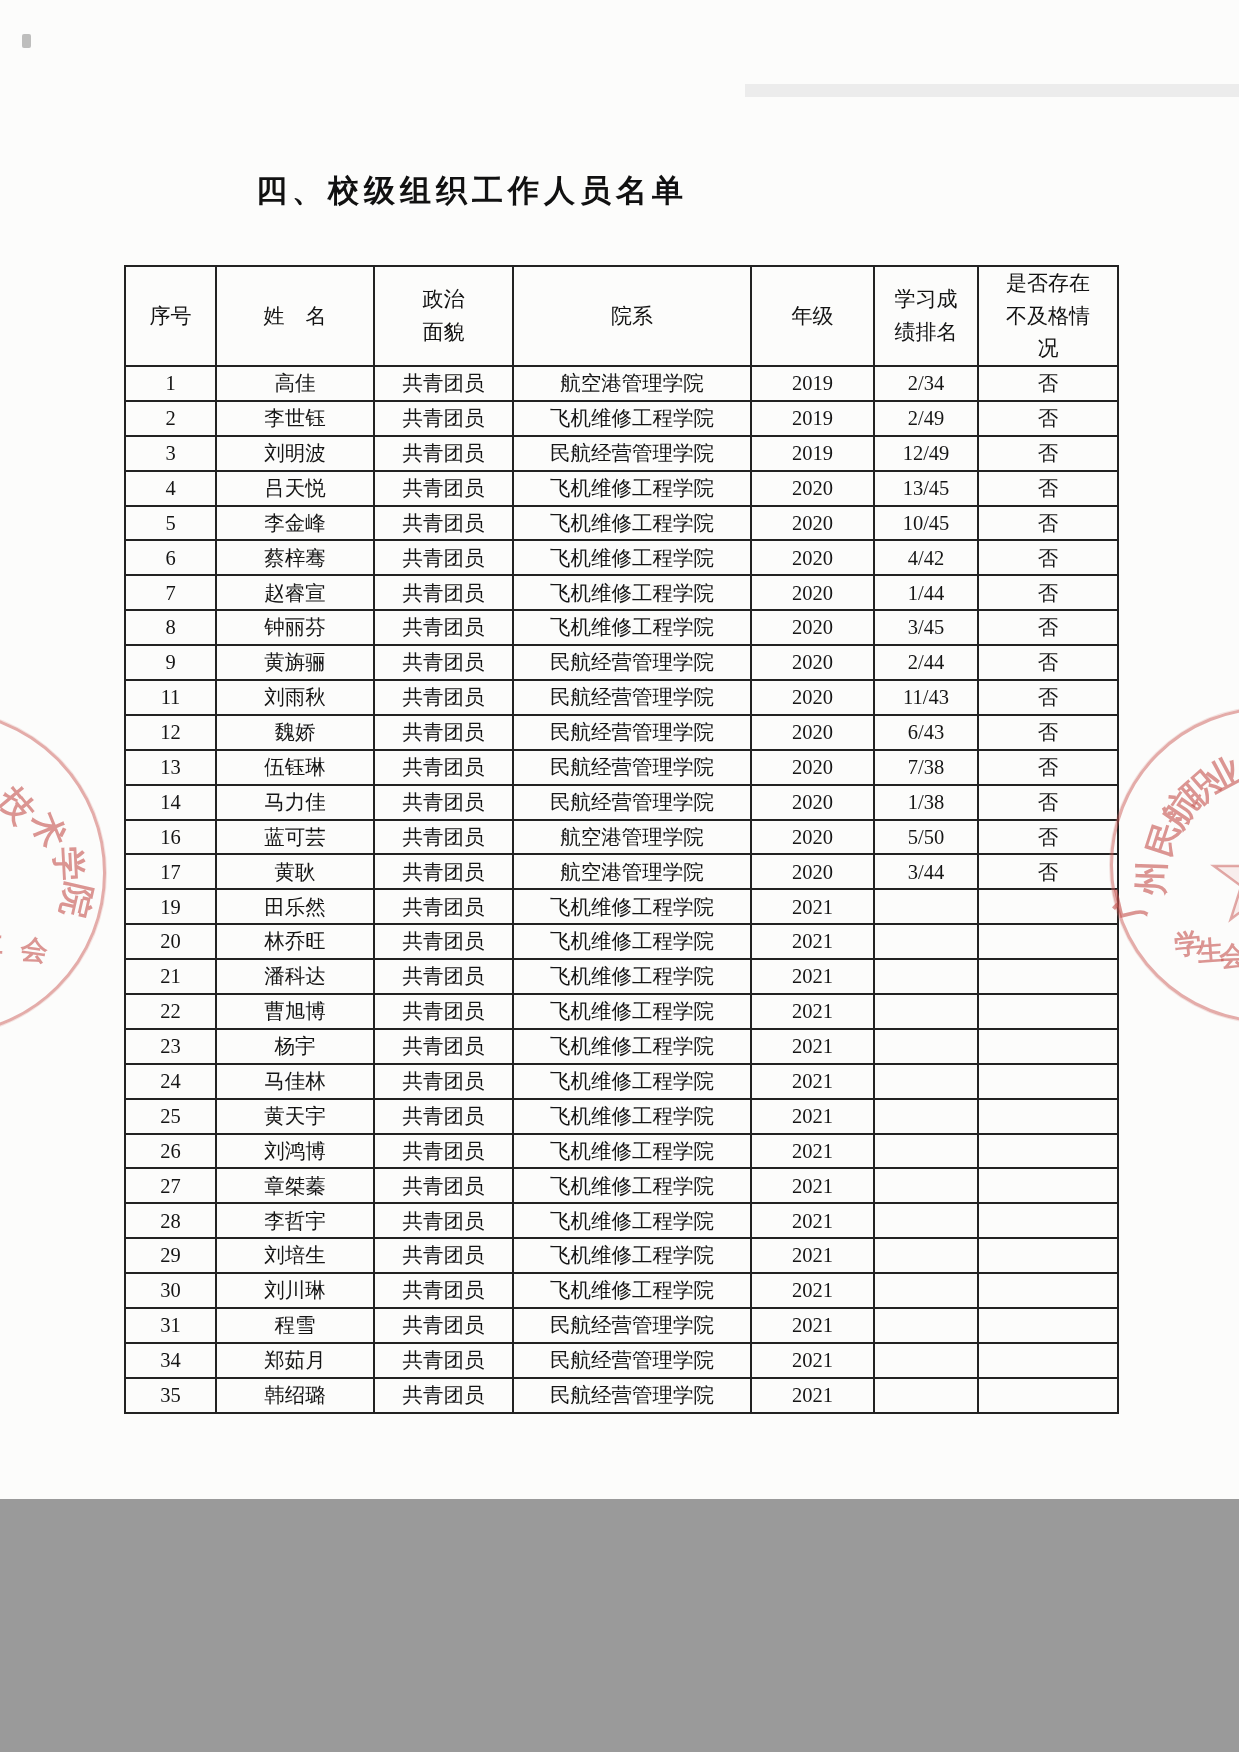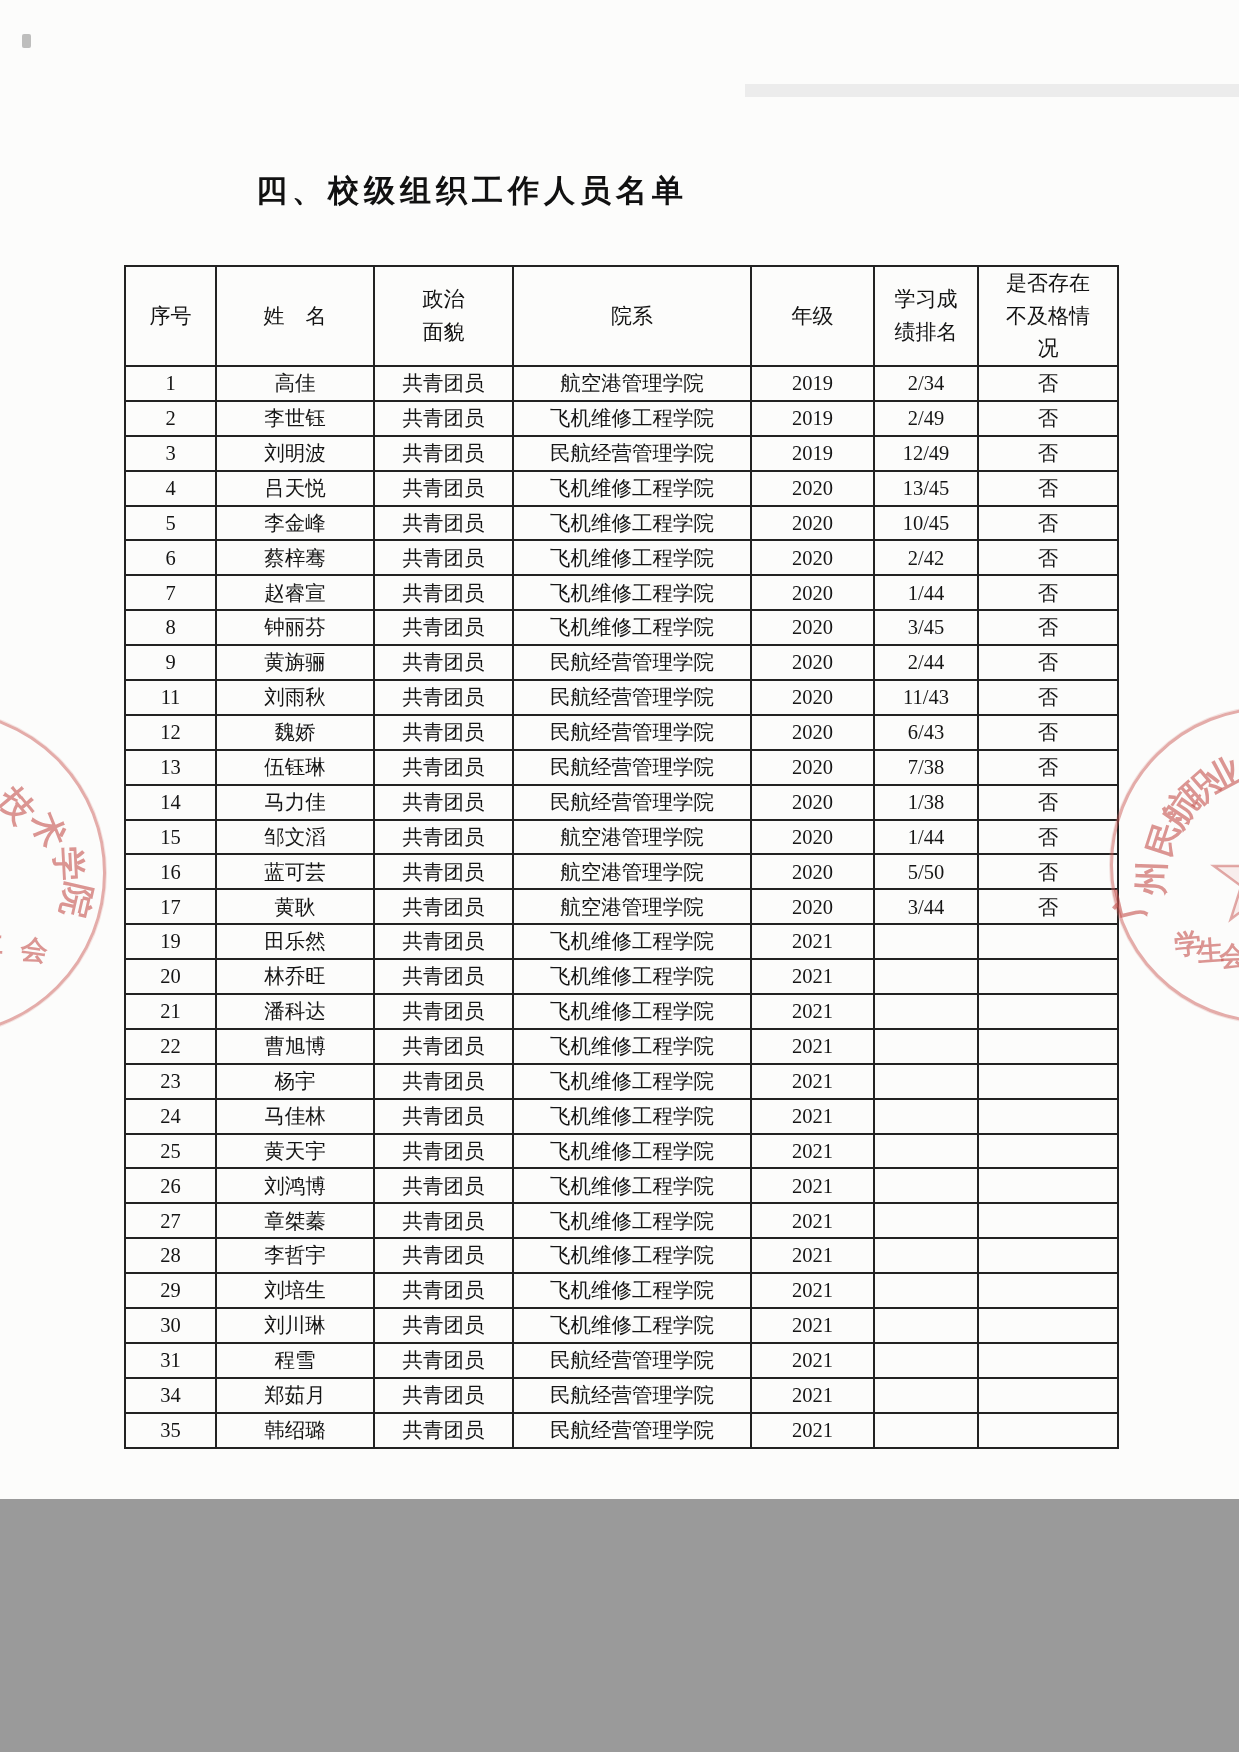--- a/index.html
+++ b/index.html
@@ -142,21 +142,21 @@
           <td>2020</td>
           <td>10/45</td>
           <td>否</td>
         </tr>
         <tr>
           <td>6</td>
           <td>蔡梓骞</td>
           <td>共青团员</td>
           <td>飞机维修工程学院</td>
           <td>2020</td>
-          <td>2/42</td>
+          <td>4/42</td>
           <td>否</td>
         </tr>
         <tr>
           <td>7</td>
           <td>赵睿宣</td>
           <td>共青团员</td>
           <td>飞机维修工程学院</td>
           <td>2020</td>
           <td>1/44</td>
           <td>否</td>
@@ -206,29 +206,20 @@
           <td>7/38</td>
           <td>否</td>
         </tr>
         <tr>
           <td>14</td>
           <td>马力佳</td>
           <td>共青团员</td>
           <td>民航经营管理学院</td>
           <td>2020</td>
           <td>1/38</td>
-          <td>否</td>
-        </tr>
-        <tr>
-          <td>15</td>
-          <td>邹文滔</td>
-          <td>共青团员</td>
-          <td>航空港管理学院</td>
-          <td>2020</td>
-          <td>1/44</td>
           <td>否</td>
         </tr>
         <tr>
           <td>16</td>
           <td>蓝可芸</td>
           <td>共青团员</td>
           <td>航空港管理学院</td>
           <td>2020</td>
           <td>5/50</td>
           <td>否</td>

